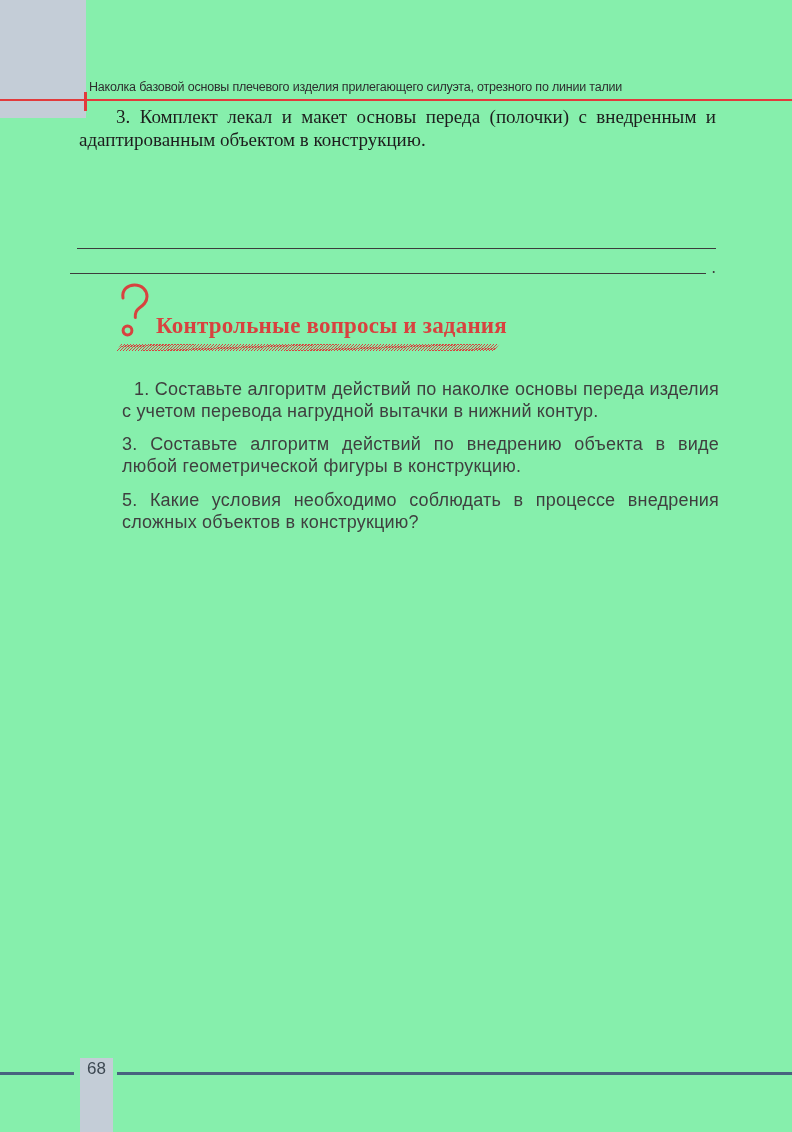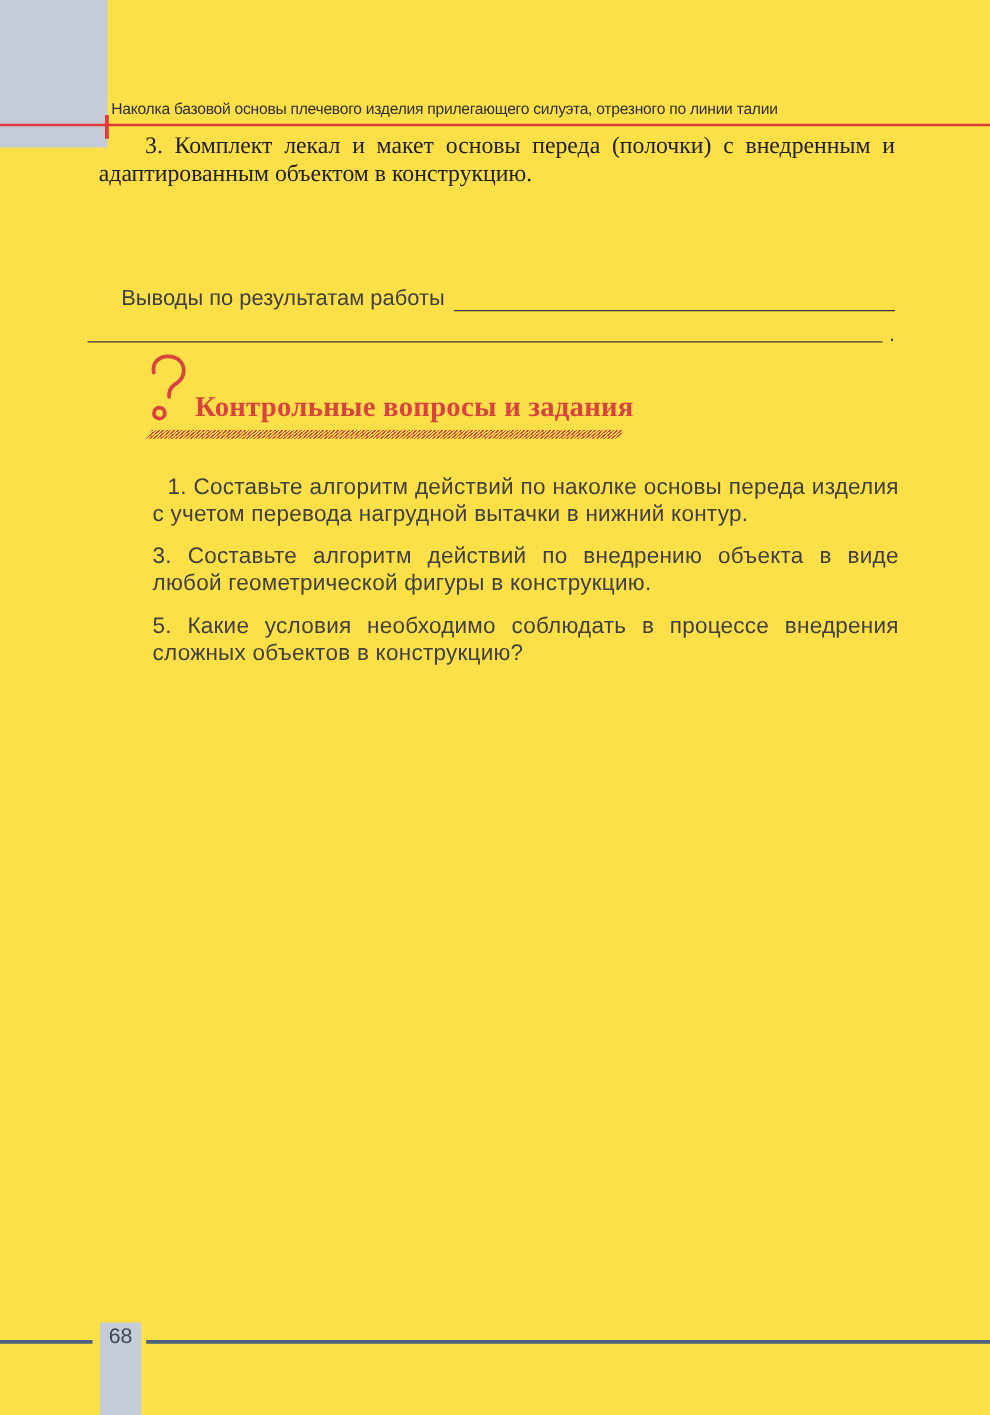--- a/index.html
+++ b/index.html
@@ -1,19 +1,19 @@
 <!DOCTYPE html>
 <html lang="ru"><head>
 <meta charset="utf-8">
 <style>
   html,body{margin:0;padding:0;background:#ffffff;}
   .page{
     position:relative;
     width:792px;height:1132px;
-    background:#fde047;
+    background:#86efac;
     overflow:hidden;
     font-family:"Liberation Sans",sans-serif;
   }
   
   .corner-block{
     position:absolute;left:0;top:0;
     width:86px;height:118px;
     background:#c4cdd7;
   }
   
@@ -118,21 +118,20 @@
   <div class="running-head">Наколка базовой основы плечевого изделия прилегающего силуэта, отрезного по линии талии</div>
   <div class="red-rule"></div>
   <div class="red-tick"></div>
 
   <div class="body-text">
     <p>3. Комплект лекал и макет основы переда (полочки) с внедренным и адаптированным объектом в конструкцию.</p>
   </div>
 
   <div class="conclusions">
     <div class="concl-line1">
-      <span class="label">Выводы по результатам работы</span>
       <div class="fill-line"></div>
     </div>
     <div class="concl-line2">
       <div class="fill-line"></div>
       <span class="period">.</span>
     </div>
   </div>
 
   <svg class="q-icon" width="34" height="56" viewBox="0 0 34 56">
     <path d="M5 16 C3.5 7 10.5 3 16.5 3 C24 3 29 8 29 14.5 C29 20.5 25 23.5 21 26.3 C18 28.4 17 31.4 17.3 35.5" fill="none" stroke="#d8423f" stroke-width="3" stroke-linecap="round"></path>

